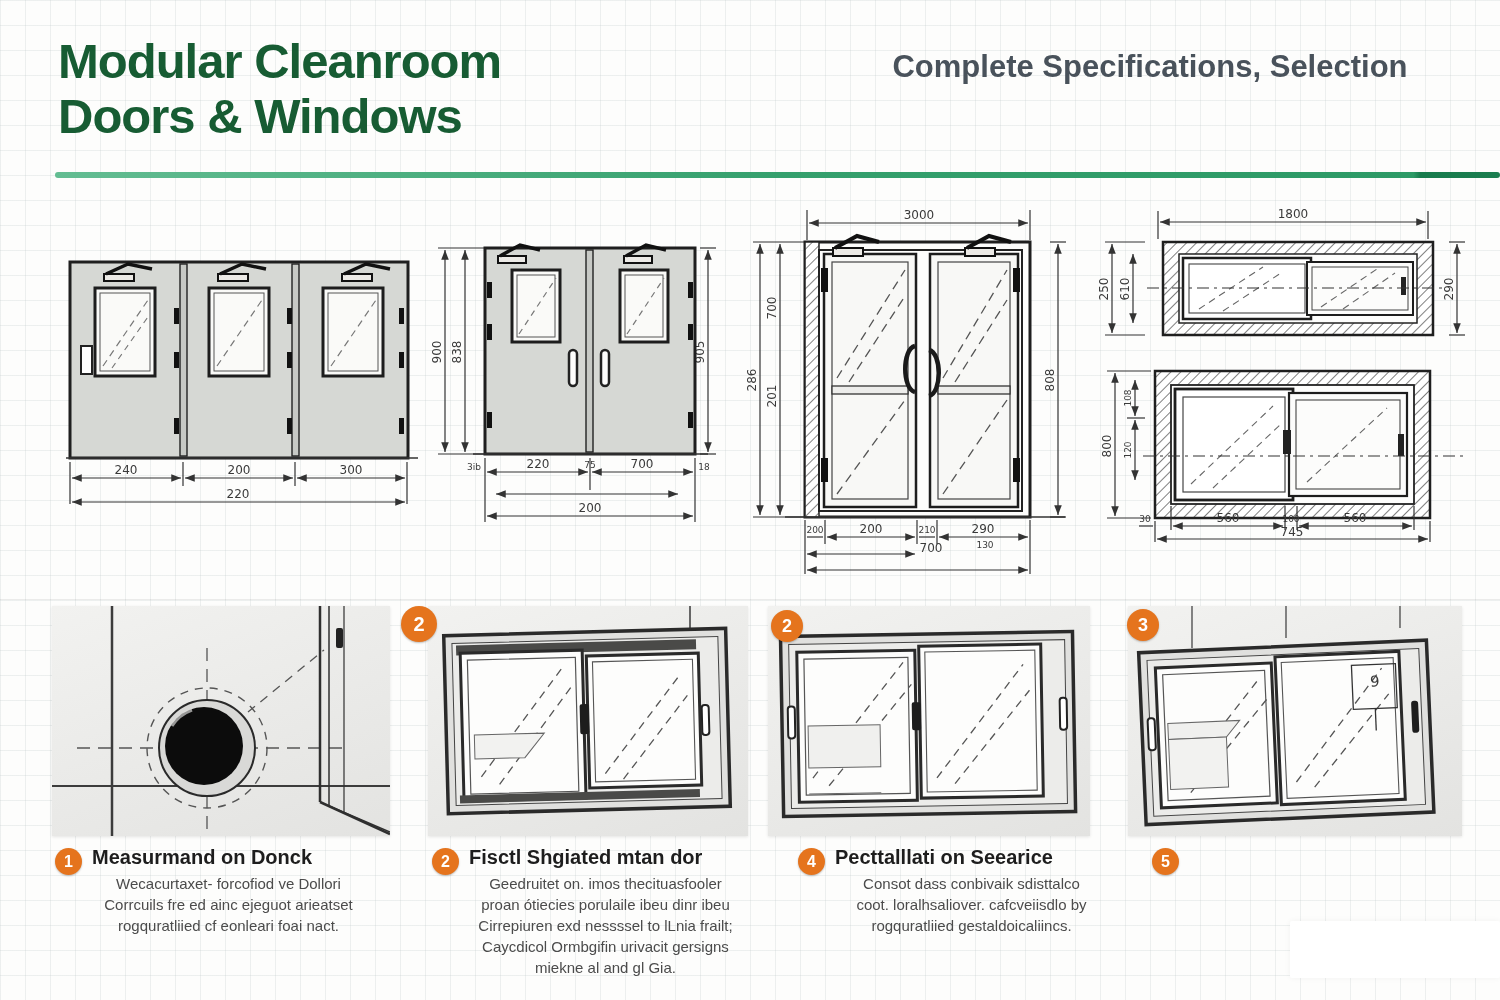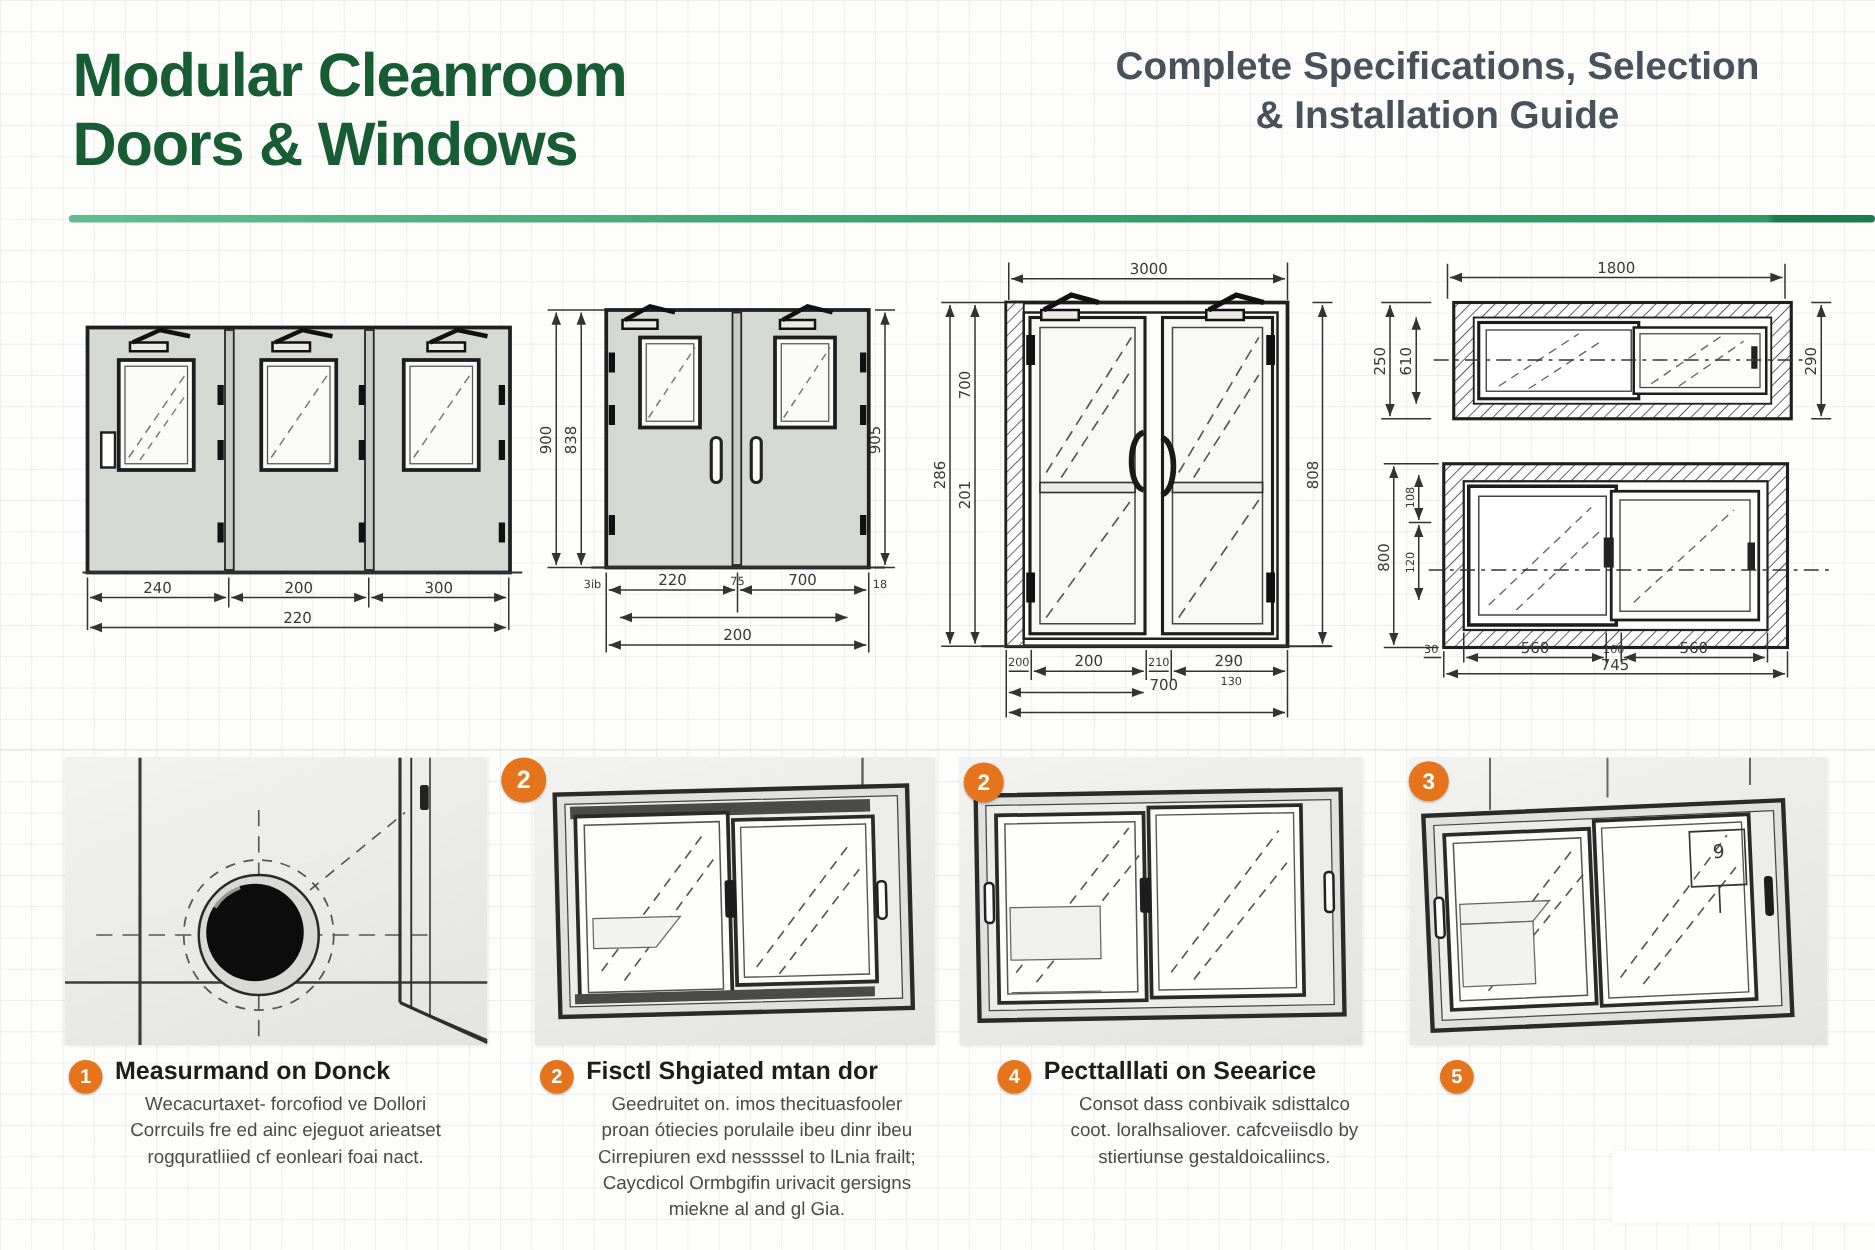--- a/index.html
+++ b/index.html
@@ -11,21 +11,21 @@
       linear-gradient(to bottom, rgba(198,206,208,0.30) 1px, transparent 1px);
     background-size:25px 25px;
     font-family:"Liberation Sans", sans-serif;
   }
   .title{
     position:absolute;left:58px;top:34px;width:640px;
     font-size:49px;font-weight:bold;letter-spacing:-1px;line-height:1.13;
     color:#175c33;
   }
   .subtitle{
-    position:absolute;left:840px;top:34px;width:620px;text-align:center;
+    position:absolute;left:840px;top:48px;width:620px;text-align:center;
     font-size:31px;font-weight:bold;line-height:1.25;color:#49525b;
   }
   .rule{
     position:absolute;left:55px;top:172px;width:1445px;height:6px;border-radius:3px;
     background:linear-gradient(90deg,#63bd92 0%,#35a06d 50%,#2d9a66 94%,#187c4d 94.5%,#1b7d4f 100%);
   }
   svg text{font-family:"DejaVu Sans", sans-serif;fill:#3a3a3a;}
   .dim{font-size:12px;}
   .dim-sm{font-size:9px;}
   .drawing{position:absolute;}
@@ -55,21 +55,20 @@
 <body>
 
 <div class="page">
 
   <div class="title">
     <div>Modular Cleanroom</div>
     <div>Doors &amp; Windows</div>
   </div>
   <div class="subtitle">
     <div>Complete Specifications, Selection</div>
-    <div>&amp; Installation Guide</div>
   </div>
   <div class="rule"></div>
 
   <svg class="drawing" style="left:66px;top:250px" width="352" height="270" viewBox="0 0 352 270">
     <defs>
       <marker id="a1" viewBox="0 0 10 10" refX="9" refY="5" markerWidth="9" markerHeight="9" orient="auto-start-reverse">
         <path d="M0,1.5 L9,5 L0,8.5 z" fill="#333"></path>
       </marker>
     </defs>
     <g>
@@ -519,21 +518,21 @@
       <div class="cap-line">miekne al and gl Gia.</div>
     </div>
   </div>
 
   <div class="cap" style="left:798px">
     <span class="badge">4</span>
     <div class="cap-text">
       <div class="cap-title">Pecttalllati on Seearice</div>
       <div class="cap-line">Consot dass conbivaik sdisttalco</div>
       <div class="cap-line">coot. loralhsaliover. cafcveiisdlo by</div>
-      <div class="cap-line">stiertiunse gestaldoicaliincs.</div>
+      <div class="cap-line">rogquratliied gestaldoicaliincs.</div>
     </div>
   </div>
 
   <div class="cap" style="left:1152px">
     <span class="badge">5</span>
   </div>
 
   <div class="footer-box"></div>
 
 </div>

